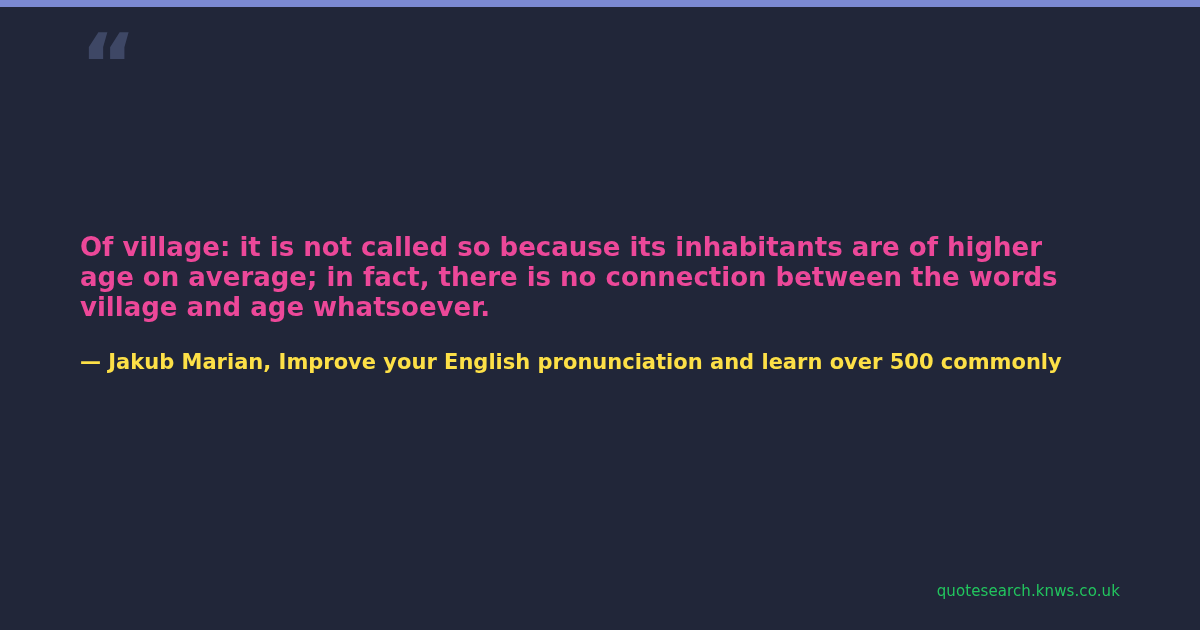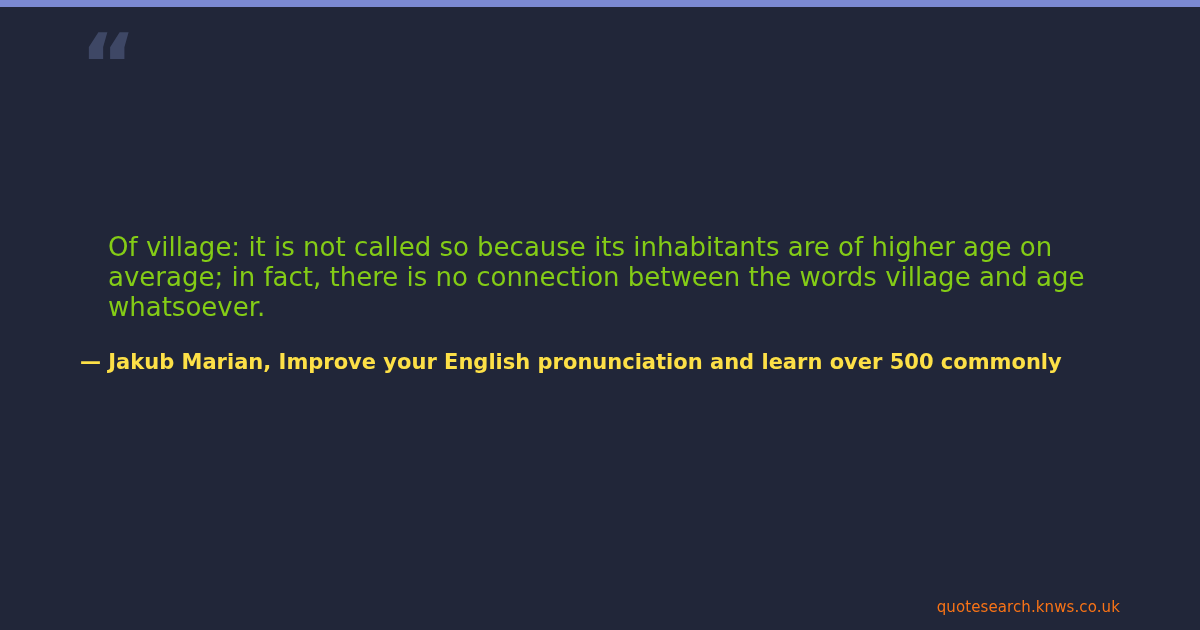--- a/index.html
+++ b/index.html
@@ -48,47 +48,46 @@
   .content-block {
     position: absolute;
     left: 80px;
     top: 232px;
     width: 1120px;
   }
 
   .quote-text {
     font-family: "DejaVu Sans", "Liberation Sans", sans-serif;
     font-size: 26px;
-    font-weight: 400;
+    font-weight: 700;
     line-height: 30px;
-    color: #84cc16;
+    color: #ec4899;
     width: 1010px;
     white-space: pre-wrap;
-    margin-left: 28px;
   }
 
   .attribution {
     margin-top: 27px;
     font-family: "DejaVu Sans", "Liberation Sans", sans-serif;
     font-size: 21px;
     font-weight: 700;
     line-height: 26px;
     color: #fde047;
     white-space: nowrap;
     overflow: visible;
   }
 
   .watermark {
     position: absolute;
     right: 80px;
-    bottom: 14px;
+    bottom: 30px;
     font-family: "DejaVu Sans", "Liberation Sans", sans-serif;
     font-size: 15px;
     font-weight: 400;
-    color: #f97316;
+    color: #22c55e;
     letter-spacing: 0.1px;
   }
 </style>
 </head>
 <body>
 
 <div class="quote-card">
 
   <div class="top-accent-bar"></div>
 

